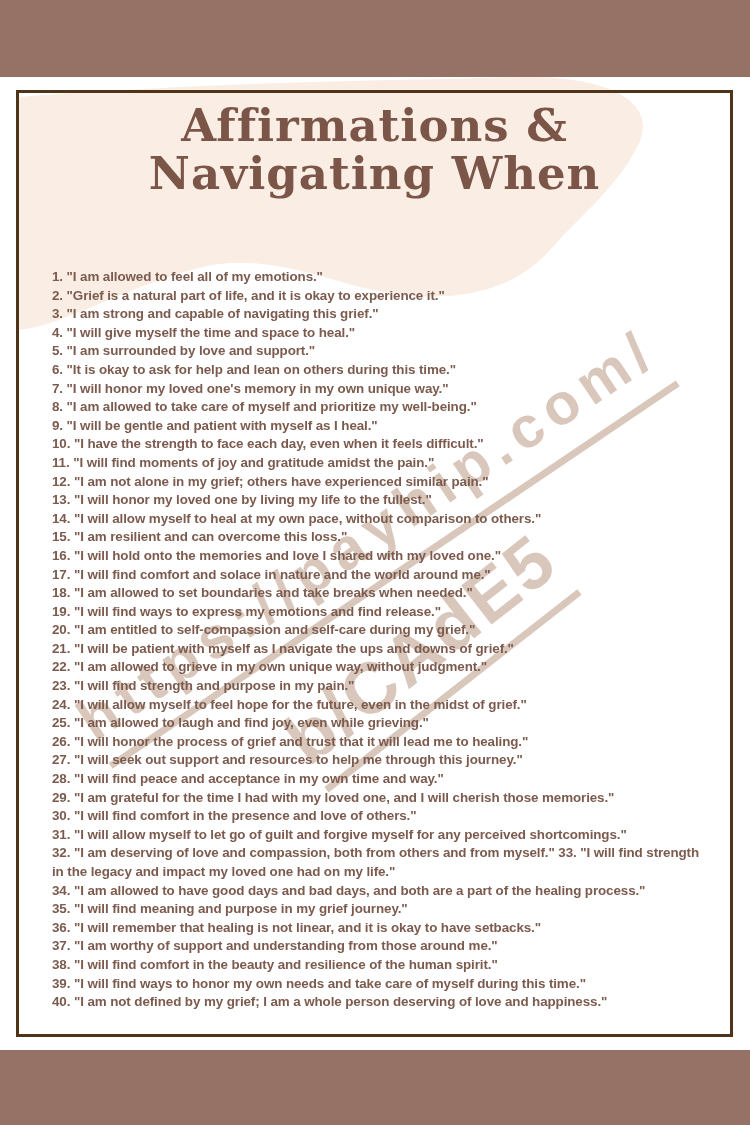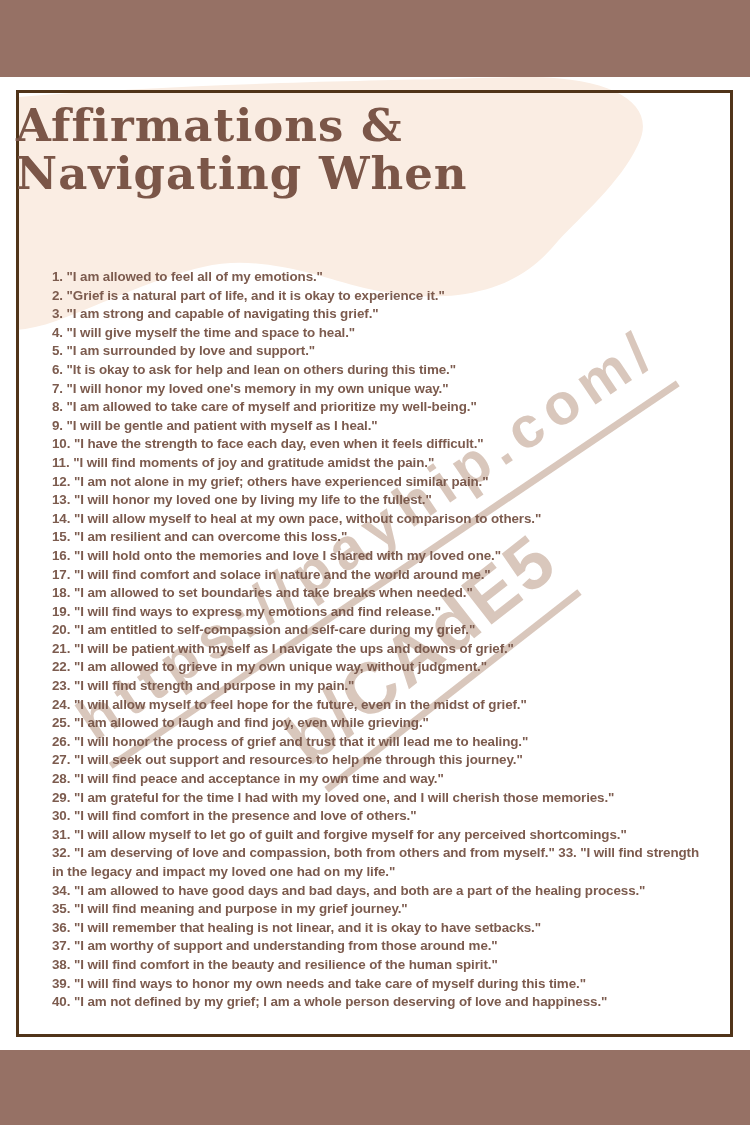--- a/index.html
+++ b/index.html
@@ -34,21 +34,21 @@
   }
 
   .card-frame {
     position:absolute; left:16px; top:90px; width:711px; height:941px;
     border:3px solid var(--border,#503419); z-index:4; background:transparent;
     pointer-events:none;
   }
 
   .page-title {
     position:absolute; left:16px; top:102px; width:717px; z-index:5;
-    text-align:left;
+    text-align:center;
     font-family:"DejaVu Serif", serif; font-weight:bold;
     font-size:45px; line-height:48px; letter-spacing:1px;
     color:var(--title,#7B5648);
   }
 
   .affirmation-list {
     position:absolute; left:52px; top:268px; width:662px; z-index:5;
     font-family:"Liberation Sans", sans-serif; font-weight:bold;
     font-size:13.4px; line-height:18.6px; letter-spacing:-0.1px;
     color:var(--body_text,#7C5B4E);

